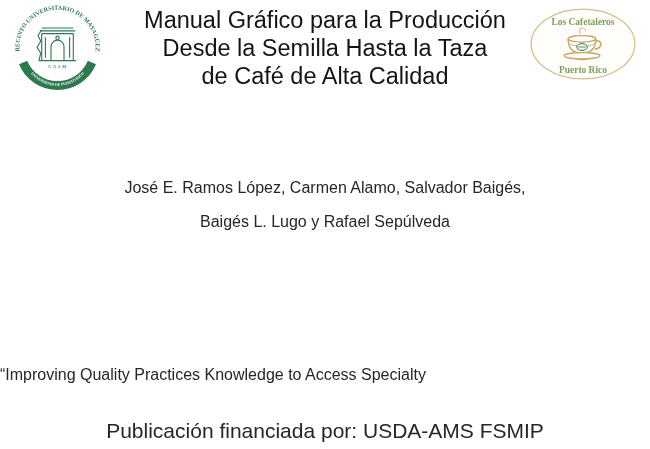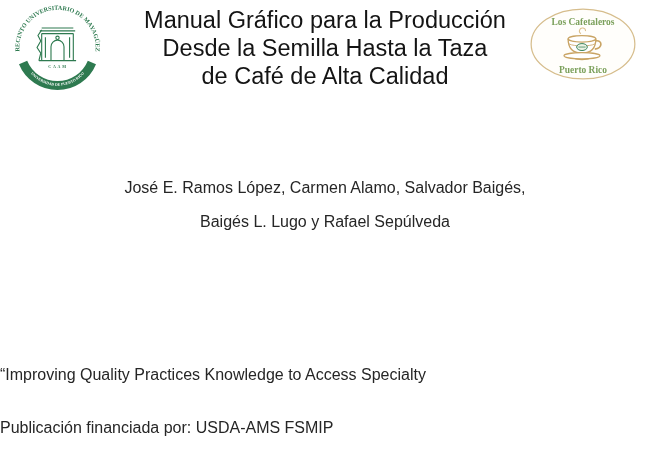--- a/index.html
+++ b/index.html
@@ -34,21 +34,22 @@
     position: absolute;
     top: 329px; left: 0; right: 0;
     font-size: 16px;
     line-height: 28px;
     color: #262626;
     margin-top: 32px;
   }
   .funding {
     position: absolute;
     top: 419px; left: 0; right: 0;
-    font-size: 16px;
+    text-align: center;
+    font-size: 21px;
     color: #262626;
   }
   .seal-logo {
     position: absolute;
     left: 11px; top: 2px;
     width: 93px; height: 93px;
   }
   .cafetaleros-logo {
     position: absolute;
     left: 529px; top: 7px;

